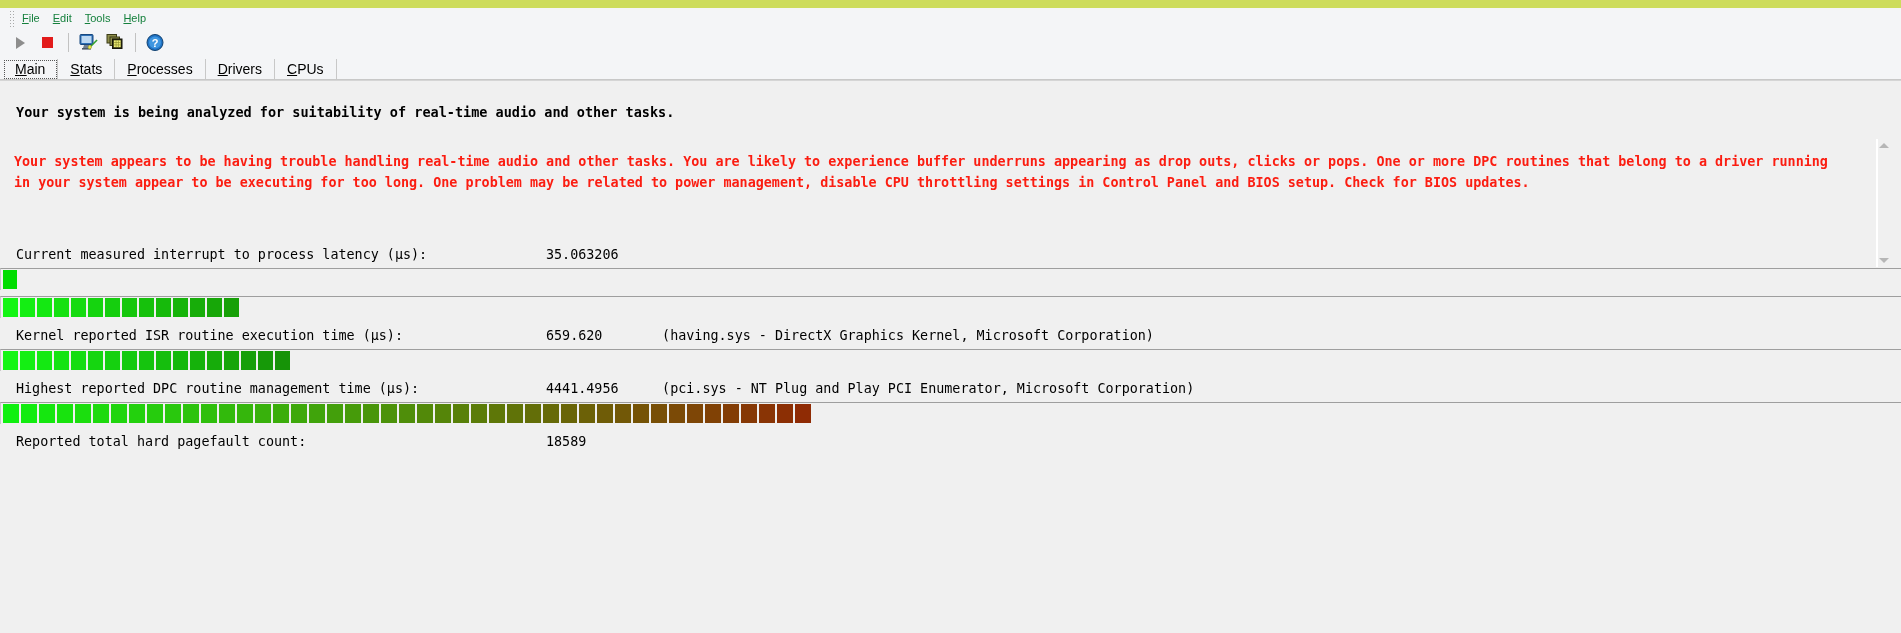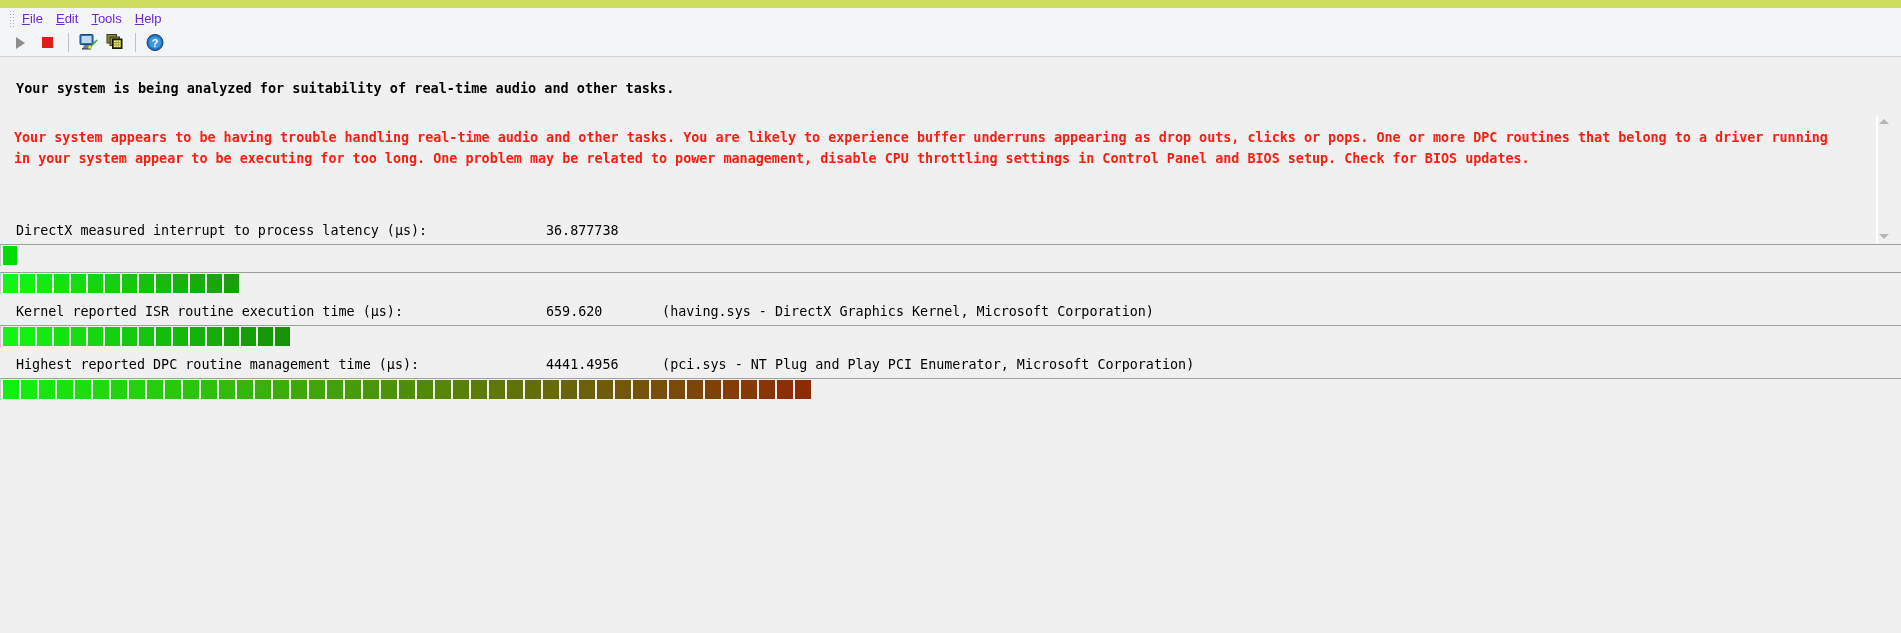--- a/index.html
+++ b/index.html
@@ -44,24 +44,24 @@
   .menubar .dotrail {
     width: 5px;
     height: 17px;
     margin-right: 5px;
     background-image:
       radial-gradient(#9b9b9b 0.8px, transparent 0.9px);
     background-size: 3px 3px;
     opacity: .85;
   }
   .menu-item {
-    font-size: 13px;
+    font-size: 11px;
     padding: 1px 10px 1px 3px;
     line-height: 15px;
-    color: #6d28d9;
+    color: #15803d;
     cursor: default;
     font-family: "Liberation Sans", sans-serif;
   }
   .menu-item .acc { text-decoration: underline; }
 
   
   .toolbar {
     height: 27px;
     background: #f4f5f7;
     display: flex;
@@ -283,38 +283,45 @@
     <div class="tb-sep"></div>
     <div class="tb-btn">
       <svg width="20" height="19" viewBox="0 0 20 19">
         <circle cx="10" cy="9.5" r="8" fill="#1f72c4" stroke="#10406f" stroke-width="1"></circle>
         <circle cx="10" cy="9.5" r="6" fill="#3f96e0"></circle>
         <text x="10" y="14" text-anchor="middle" font-size="11" font-family="Liberation Sans, sans-serif" font-weight="bold" fill="#ffffff">?</text>
       </svg>
     </div>
   </div>
 
+  <div class="tabstrip">
+    <div class="tab active"><span class="acc">M</span>ain</div>
+    <div class="tab"><span class="acc">S</span>tats</div>
+    <div class="tab"><span class="acc">P</span>rocesses</div>
+    <div class="tab"><span class="acc">D</span>rivers</div>
+    <div class="tab"><span class="acc">C</span>PUs</div>
+  </div>
 
   <div class="content">
 
     <div class="summary">
       <div class="line mono">Your system is being analyzed for suitability of real-time audio and other tasks.</div>
     </div>
 
     <div class="warnbox">
       <div class="warn-text">Your system appears to be having trouble handling real-time audio and other tasks. You are likely to experience buffer underruns appearing as drop outs, clicks or pops. One or more DPC routines that belong to a driver running in your system appear to be executing for too long. One problem may be related to power management, disable CPU throttling settings in Control Panel and BIOS setup. Check for BIOS updates.</div>
       <div class="warn-scroll">
         <span class="chev chev-up"></span>
         <span class="chev chev-dn"></span>
       </div>
     </div>
 
     <div class="metrics">
         <div class="metric-row">
-          <div class="metric-line"><span class="m-label">DirectX measured interrupt to process latency (µs):</span><span class="m-value">36.877738</span></div>
+          <div class="metric-line"><span class="m-label">Current measured interrupt to process latency (µs):</span><span class="m-value">35.063206</span></div>
         </div>
         <div class="bar-outer">
           <div class="bar-fill">
             <div class="seg" style="width: 14px; background: rgb(0, 221, 0);"></div>
           </div>
         </div>
         <div class="bar-outer">
           <div class="bar-fill">
             <div class="seg" style="width: 15px; background: rgb(20, 245, 20);"></div>
             <div class="seg" style="width: 15px; background: rgb(20, 238, 19);"></div>
@@ -401,17 +408,20 @@
             <div class="seg" style="width: 16px; background: rgb(123, 74, 6);"></div>
             <div class="seg" style="width: 16px; background: rgb(126, 70, 6);"></div>
             <div class="seg" style="width: 16px; background: rgb(128, 65, 5);"></div>
             <div class="seg" style="width: 16px; background: rgb(131, 61, 5);"></div>
             <div class="seg" style="width: 16px; background: rgb(134, 56, 5);"></div>
             <div class="seg" style="width: 16px; background: rgb(137, 52, 5);"></div>
             <div class="seg" style="width: 16px; background: rgb(140, 47, 4);"></div>
             <div class="seg" style="width: 16px; background: rgb(143, 43, 4);"></div>
           </div>
         </div>
+        <div class="metric-row">
+          <div class="metric-line"><span class="m-label">Reported total hard pagefault count:</span><span class="m-value">18589</span></div>
+        </div>
         <div class="spacer-row"></div>
       </div>
 
   </div>
 </div>
 
 </body></html>

